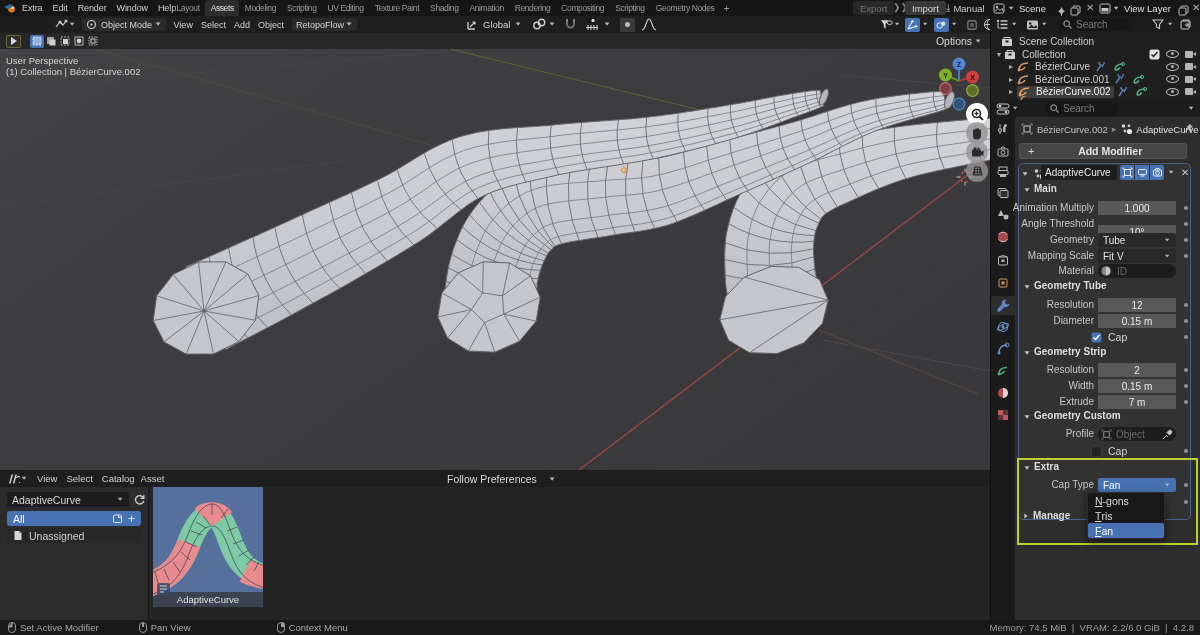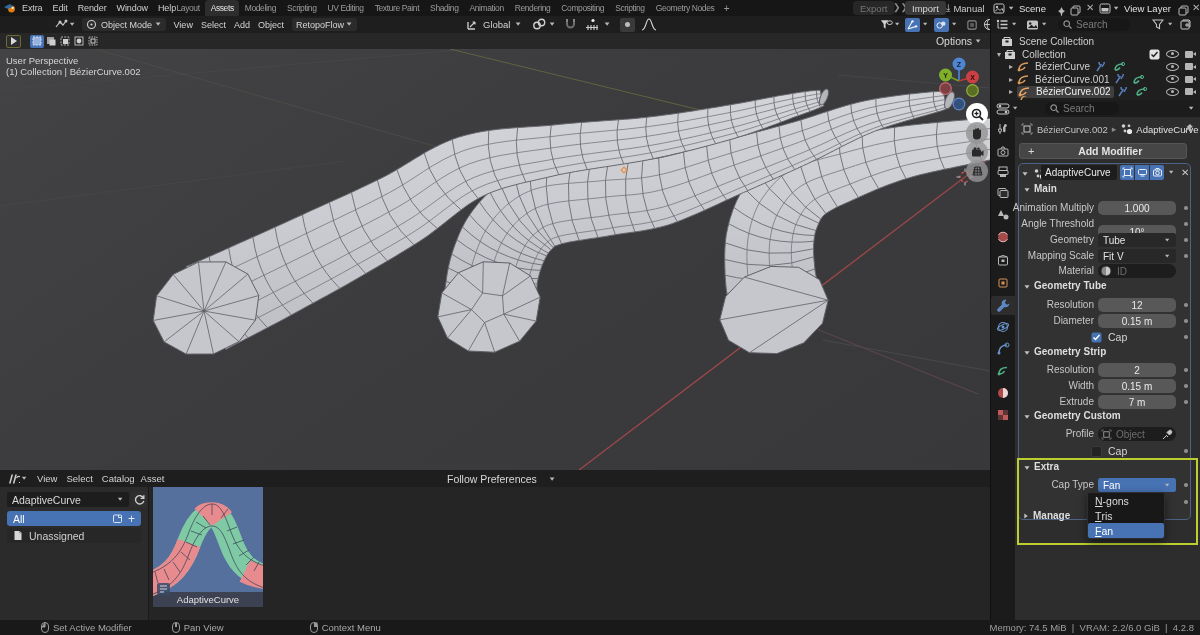--- a/index.html
+++ b/index.html
@@ -23,32 +23,32 @@
 
 #outliner { left:990px; top:16px; width:210px; height:84px; background:#1f1f1f; border-left:1px solid #101010; }
 #outl-head { position:absolute; left:0; top:0; width:210px; height:17px; background:#1c1c1c; }
 .orow { position:absolute; left:0; width:210px; height:12.5px; display:flex; align-items:center; color:#cecece; font-size:10px; }
 
 #props { left:990px; top:100px; width:210px; height:520px; background:#2d2d2d; border-left:1px solid #101010; }
 #ptabs { position:absolute; left:0; top:17px; width:24px; height:503px; background:#1b1b1b; }
 #phead { position:absolute; left:0; top:0; width:210px; height:17px; background:#1c1c1c; }
 .prow { position:absolute; display:flex; align-items:center; }
 .plabel { position:absolute; color:#c7c7c7; font-size:10px; text-align:right; }
-.pfield { position:absolute; background:#585858; border-radius:5px; color:#eaeaea; font-size:10px; display:flex; align-items:center; justify-content:center; height:14px;text-align:center; }
+.pfield { position:absolute; background:#585858; border-radius:0; color:#eaeaea; font-size:10px; display:flex; align-items:center; justify-content:center; height:14px;text-align:center; }
 .pdrop { position:absolute; background:#282828; border-radius:2.5px; color:#e3e3e3; font-size:10px; display:flex; align-items:center; height:14px; padding:0 5px; }
 .pdot { position:absolute; width:3.5px; height:3.5px; border-radius:50%; background:#8d8d8d; }
 .sect { position:absolute; color:#dedede; font-size:10px; font-weight:bold; }
 .carr { display:inline-block; border-top:3.5px solid transparent; border-bottom:3.5px solid transparent; border-left:4.5px solid #c2c2c2; margin-right:5px; }
 .carrd { display:inline-block; border-left:3.5px solid transparent; border-right:3.5px solid transparent; border-top:4.5px solid #c2c2c2; margin-right:4px; }
 
 #ahead { left:0; top:470px; width:990px; height:17px; background:#1e1e1e; }
 #abody { left:0; top:487px; width:990px; height:133px; background:#252526; }
 #asidebar { position:absolute; left:0; top:0; width:149px; height:133px; background:#2b2b2b; border-right:1px solid #191919; }
 
-#status { left:0; top:620px; width:1200px; height:15px; background:#191919; color:#a8a8a8; font-size:9.5px;padding-left:33px; }
+#status { left:0; top:620px; width:1200px; height:15px; background:#191919; color:#a8a8a8; font-size:9.5px; }
 .eye { width:13px; height:8px; position:relative; display:inline-block; }
 .eye:before { content:""; position:absolute; inset:0; border-radius:50%; border:1px solid #b5b5b5; }
 .eye:after { content:""; position:absolute; left:4.5px; top:2px; width:3px; height:3px; border-radius:50%; background:#b5b5b5; }
 .cam { width:12px; height:9px; position:relative; display:inline-block; }
 .cam:before { content:""; position:absolute; left:0; top:1px; width:8px; height:7px; border-radius:1px; background:#b5b5b5; }
 .cam:after { content:""; position:absolute; left:8px; top:2.5px; border-top:2px solid transparent; border-bottom:2px solid transparent; border-right:3.5px solid #b5b5b5; }
 </style>
 </head>
 <body>
 <div id="root">

